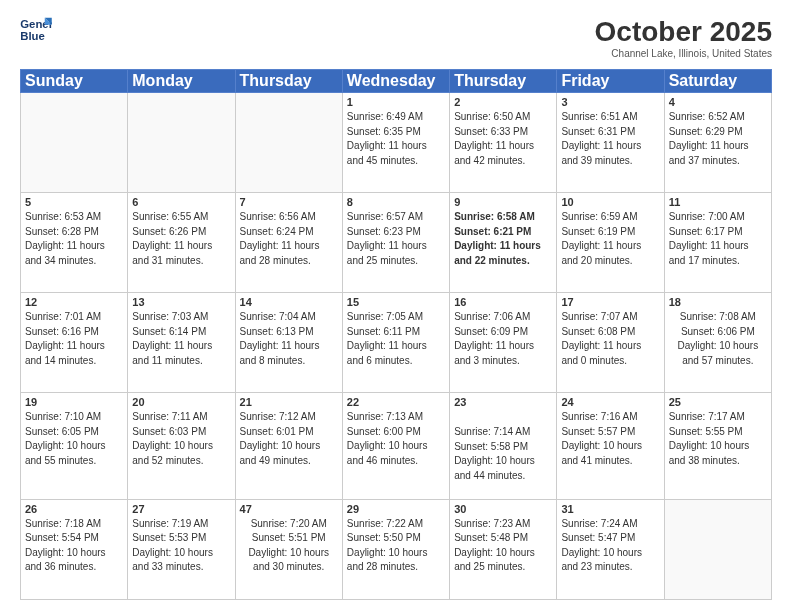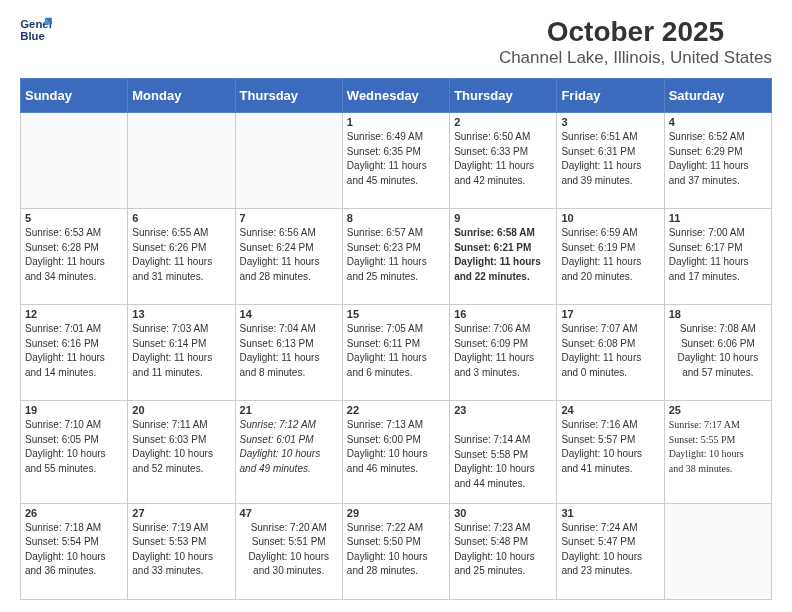--- a/index.html
+++ b/index.html
@@ -26,44 +26,44 @@
     .logo {
       display: flex;
       align-items: center;
       gap: 4px;
     }
     .logo-icon {
       width: 32px;
       height: 28px;
     }
     .title-area {
-      text-align: center;
+      text-align: right;
     }
     .month-title {
       font-size: 28px;
       font-weight: bold;
       color: #333;
     }
     .location {
-      font-size: 17px;
+      font-size: 10px;
       color: #555;
     }
     .calendar {
       flex: 1;
       border: 1px solid #ccc;
       border-collapse: collapse;
       width: 100%;
       table-layout: fixed;
     }
     .calendar th {
       background-color: #3a6bbd;
       color: white;
-      font-size: 13px;
+      font-size: 16px;
       font-weight: bold;
-      padding: 9px 4px;
+      padding: 2px 4px;
       text-align: left;
       border: 1px solid #5580cc;
     }
     .calendar td {
       border: 1px solid #ccc;
       vertical-align: top;
       padding: 3px 4px;
       font-size: 9.5px;
       color: #333;
       height: 88px;
@@ -260,21 +260,21 @@
           </td>
           <td>
             <span class="day-number">20</span>
             <div class="day-info" style="white-space: pre-line;">Sunrise: 7:11 AM
 Sunset: 6:03 PM
 Daylight: 10 hours
 and 52 minutes.</div>
           </td>
           <td>
             <span class="day-number">21</span>
-            <div class="day-info" style="white-space: pre-line; font-style: italic;">Sunrise: 7:12 AM
+            <div class="day-info" style="white-space: pre-line;">Sunrise: 7:12 AM
 Sunset: 6:01 PM
 Daylight: 10 hours
 and 49 minutes.</div>
           </td>
           <td>
             <span class="day-number">22</span>
             <div class="day-info" style="white-space: pre-line;">Sunrise: 7:13 AM
 Sunset: 6:00 PM
 Daylight: 10 hours
 and 46 minutes.</div>
@@ -288,21 +288,21 @@
           </td>
           <td>
             <span class="day-number">24</span>
             <div class="day-info" style="white-space: pre-line;">Sunrise: 7:16 AM
 Sunset: 5:57 PM
 Daylight: 10 hours
 and 41 minutes.</div>
           </td>
           <td>
             <span class="day-number">25</span>
-            <div class="day-info" style="white-space: pre-line; font-family: Liberation Serif, serif;">Sunrise: 7:17 AM
+            <div class="day-info" style="white-space: pre-line;">Sunrise: 7:17 AM
 Sunset: 5:55 PM
 Daylight: 10 hours
 and 38 minutes.</div>
           </td>
         </tr>
         <tr>
           <td>
             <span class="day-number">26</span>
             <div class="day-info" style="white-space: pre-line;">Sunrise: 7:18 AM
 Sunset: 5:54 PM

